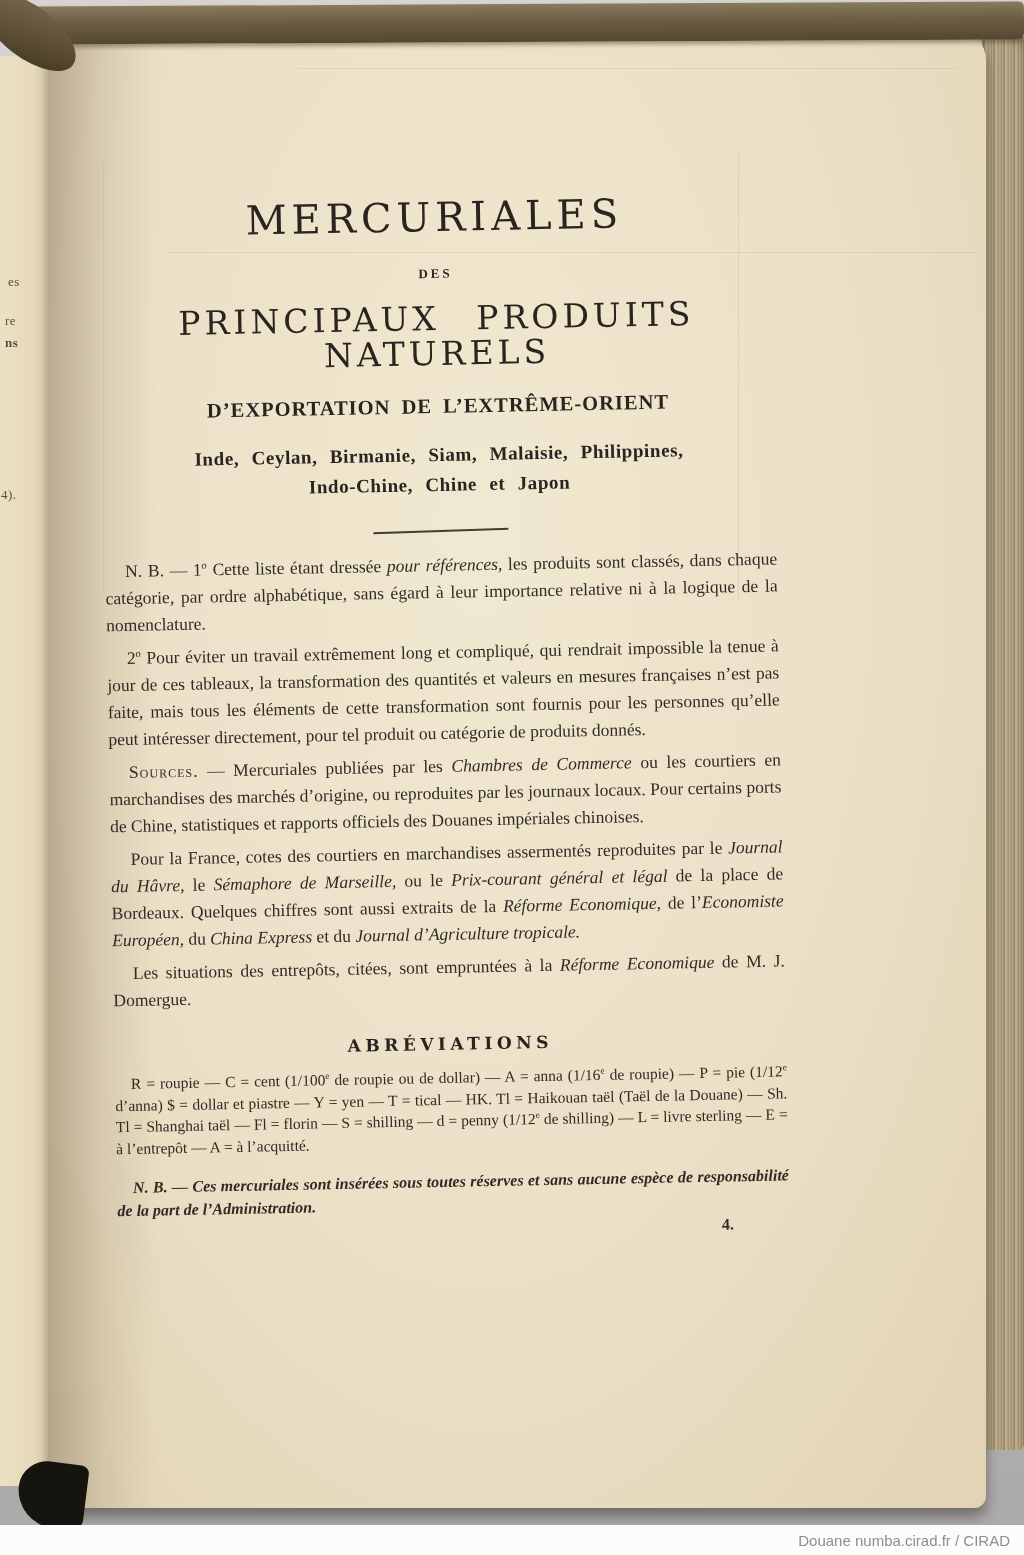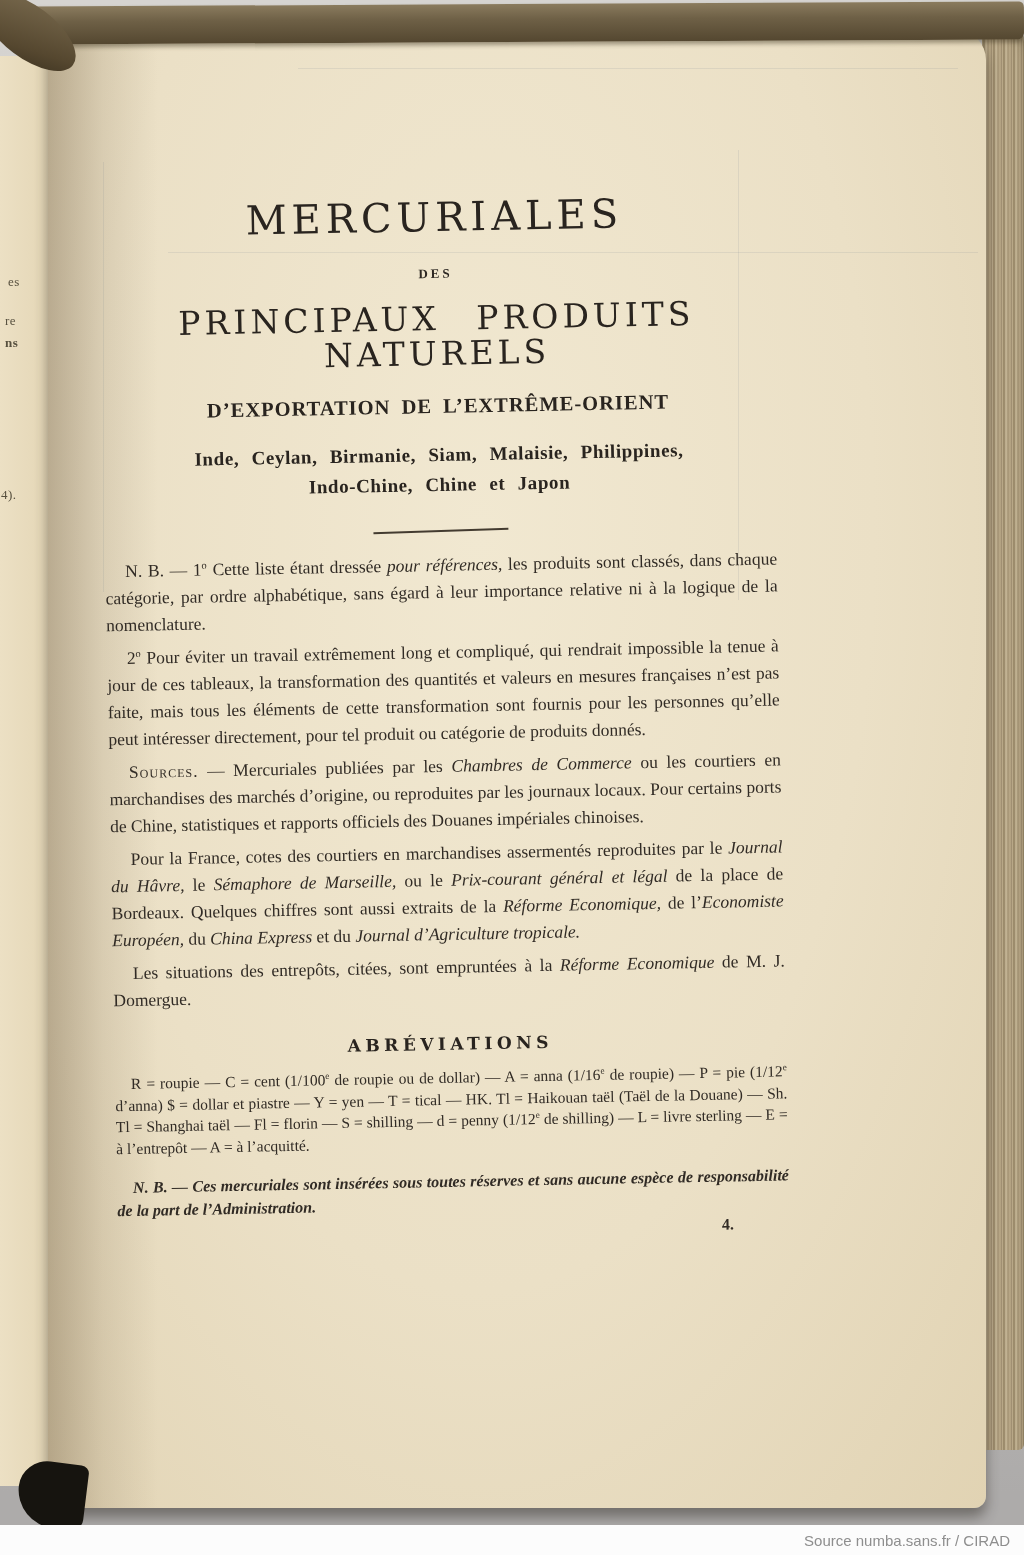--- a/index.html
+++ b/index.html
@@ -128,15 +128,15 @@
       <p class="note"><span class="seg-i">N. B. — Ces mercuriales sont insérées sous toutes réserves et sans aucune espèce de responsabilité de la part de l’Administration.</span></p>
       <div class="pagenum">4.</div>
     </div>
   </div>
 
   <div class="top-edge"></div>
   <div class="top-curl"></div>
   <div class="black-wedge"></div>
 
   <div class="bottom-bar">
-    <span>Source numba.sans.fr / CIRAD</span>
+    <span>Douane numba.cirad.fr / CIRAD</span>
   </div>
 </div>
 
 </body></html>

